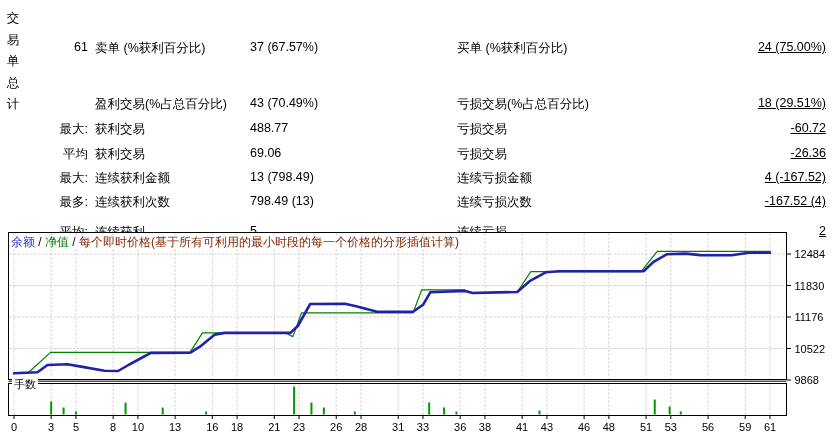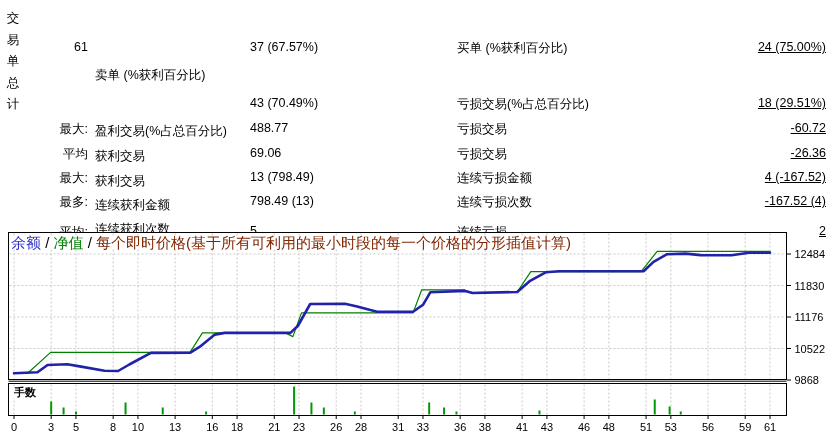--- a/index.html
+++ b/index.html
@@ -9,33 +9,33 @@
     color:#000;overflow:hidden;
   }
   
   #vertical-label{
     position:absolute;left:5px;top:8px;width:16px;
     font-size:12.5px;line-height:21.5px;text-align:center;white-space:pre-line;
   }
   .stat-row{position:absolute;left:0;width:834px;height:16px;font-size:12.5px;}
   .stat-cell{position:absolute;top:0;white-space:nowrap;}
   .c-prefix{left:22px;width:66px;text-align:right;}
-  .c-label{left:95px;text-align:right;margin-top:27px;}
+  .c-label{left:95px;text-align:right;}
   .c-value{left:250px;width:197px;text-align:left;}
   .c-label2{left:457px;text-align:right;}
   .c-value2{left:630px;width:196px;text-align:right;text-decoration:underline;}
   
   #chart-svg{position:absolute;left:0;top:0;}
   #legend{
-    position:absolute;left:11px;top:236px;font-size:15px;background:#ffffff;
+    position:absolute;left:11px;top:236px;font-size:12px;background:#ffffff;
     white-space:nowrap;z-index:5;padding-right:3px;line-height:13px;
   }
   #lots-label{
-    position:absolute;left:12px;top:386px;font-size:11px;z-index:5;background:#fff;
-    line-height:12px;padding:0 2px;font-weight:bold;
+    position:absolute;left:12px;top:378px;font-size:11px;z-index:5;background:#fff;
+    line-height:12px;padding:0 2px;
   }
   svg text{font-family:"Liberation Sans","DejaVu Sans",sans-serif;}
 </style>
 </head>
 <body>
 
 <div id="vertical-label">交
 易
 单
 总

